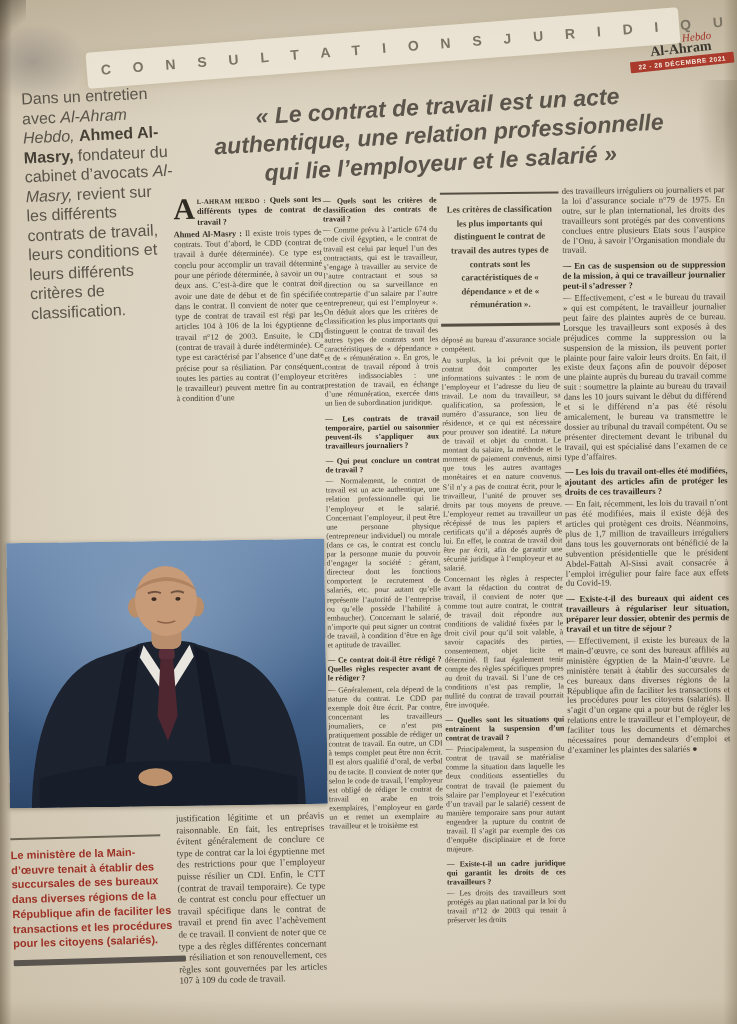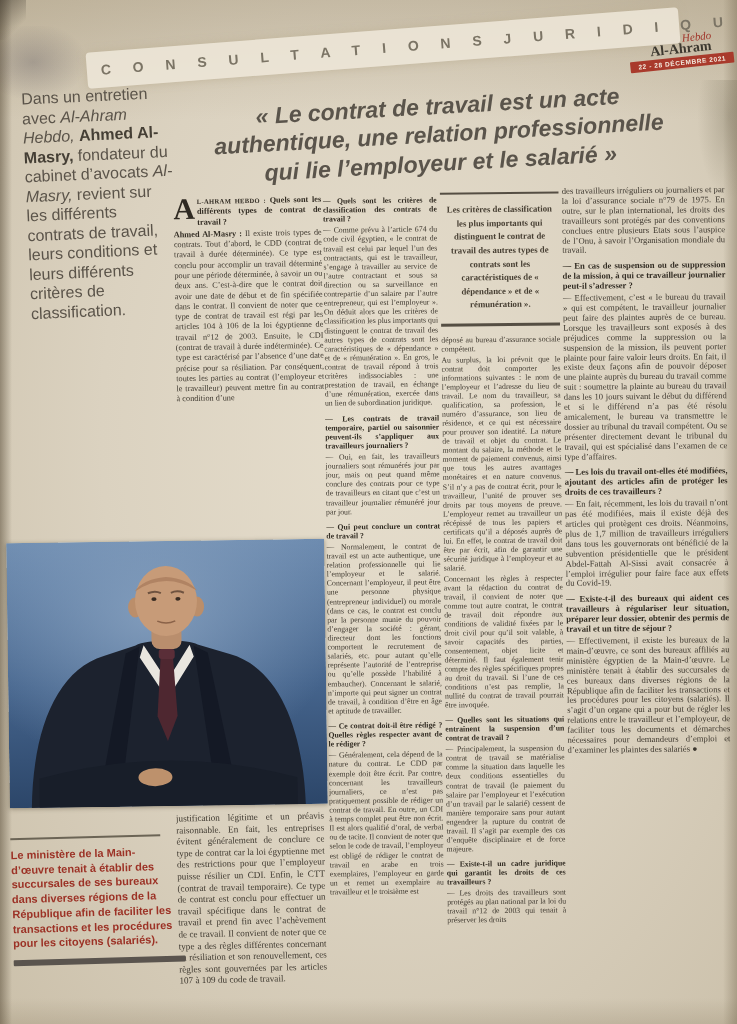--- a/index.html
+++ b/index.html
@@ -113,21 +113,20 @@
 
   <div class="col" id="col1">
     <p class="q"><span class="dropcap">A</span><span class="leadin">L-AHRAM HEBDO :</span><span> Quels sont les différents types de contrat de travail ?</span></p>
     <p><span class="aname">Ahmed Al-Masry :</span><span> Il existe trois types de contrats. Tout d’abord, le CDD (contrat de travail à durée déterminée). Ce type est conclu pour accomplir un travail déterminé pour une période déterminée, à savoir un ou deux ans. C’est-à-dire que le contrat doit avoir une date de début et de fin spécifiée dans le contrat. Il convient de noter que ce type de contrat de travail est régi par les articles 104 à 106 de la loi égyptienne de travail n°12 de 2003. Ensuite, le CDI (contrat de travail à durée indéterminée). Ce type est caractérisé par l’absence d’une date précise pour sa résiliation. Par conséquent, toutes les parties au contrat (l’employeur et le travailleur) peuvent mettre fin au contrat à condition d’une</span></p>
   </div>
 
   <div class="col" id="col2">
     <p class="q">— Quels sont les critères de classification des contrats de travail ?</p>
     <p>— Comme prévu à l’article 674 du code civil égyptien, « le contrat de travail est celui par lequel l’un des contractants, qui est le travailleur, s’engage à travailler au service de l’autre contractant et sous sa direction ou sa surveillance en contrepartie d’un salaire par l’autre entrepreneur, qui est l’employeur ». On déduit alors que les critères de classification les plus importants qui distinguent le contrat de travail des autres types de contrats sont les caractéristiques de « dépendance » et de « rémunération ». En gros, le contrat de travail répond à trois critères indissociables : une prestation de travail, en échange d’une rémunération, exercée dans un lien de subordination juridique.</p>
     <p class="q">— Les contrats de travail temporaire, partiel ou saisonnier peuvent-ils s’appliquer aux travailleurs journaliers ?</p>
-    <p>— Oui, en fait, les travailleurs journaliers sont rémunérés jour par jour, mais on peut quand même conclure des contrats pour ce type de travailleurs en citant que c’est un travailleur journalier rémunéré jour par jour.</p>
     <p class="q">— Qui peut conclure un contrat de travail ?</p>
     <p>— Normalement, le contrat de travail est un acte authentique, une relation professionnelle qui lie l’employeur et le salarié. Concernant l’employeur, il peut être une personne physique (entrepreneur individuel) ou morale (dans ce cas, le contrat est conclu par la personne munie du pouvoir d’engager la société : gérant, directeur dont les fonctions comportent le recrutement de salariés, etc. pour autant qu’elle représente l’autorité de l’entreprise ou qu’elle possède l’habilité à embaucher). Concernant le salarié, n’importe qui peut signer un contrat de travail, à condition d’être en âge et aptitude de travailler.</p>
     <p class="q">— Ce contrat doit-il être rédigé ? Quelles règles respecter avant de le rédiger ?</p>
     <p>— Généralement, cela dépend de la nature du contrat. Le CDD par exemple doit être écrit. Par contre, concernant les travailleurs journaliers, ce n’est pas pratiquement possible de rédiger un contrat de travail. En outre, un CDI à temps complet peut être non écrit. Il est alors qualifié d’oral, de verbal ou de tacite. Il convient de noter que selon le code de travail, l’employeur est obligé de rédiger le contrat de travail en arabe en trois exemplaires, l’employeur en garde un et remet un exemplaire au travailleur et le troisième est</p>
   </div>
 
   <div class="col" id="col3">
     <div id="pullquote">Les critères de classification les plus importants qui distinguent le contrat de travail des autres types de contrats sont les caractéristiques de « dépendance » et de « rémunération ».</div>
     <p>déposé au bureau d’assurance sociale compétent.</p>
     <p>Au surplus, la loi prévoit que le contrat doit comporter les informations suivantes : le nom de l’employeur et l’adresse du lieu de travail. Le nom du travailleur, sa qualification, sa profession, le numéro d’assurance, son lieu de résidence, et ce qui est nécessaire pour prouver son identité. La nature de travail et objet du contrat. Le montant du salaire, la méthode et le moment de paiement convenus, ainsi que tous les autres avantages monétaires et en nature convenus. S’il n’y a pas de contrat écrit, pour le travailleur, l’unité de prouver ses droits par tous moyens de preuve. L’employeur remet au travailleur un récépissé de tous les papiers et certificats qu’il a déposés auprès de lui. En effet, le contrat de travail doit être par écrit, afin de garantir une sécurité juridique à l’employeur et au salarié.</p>

